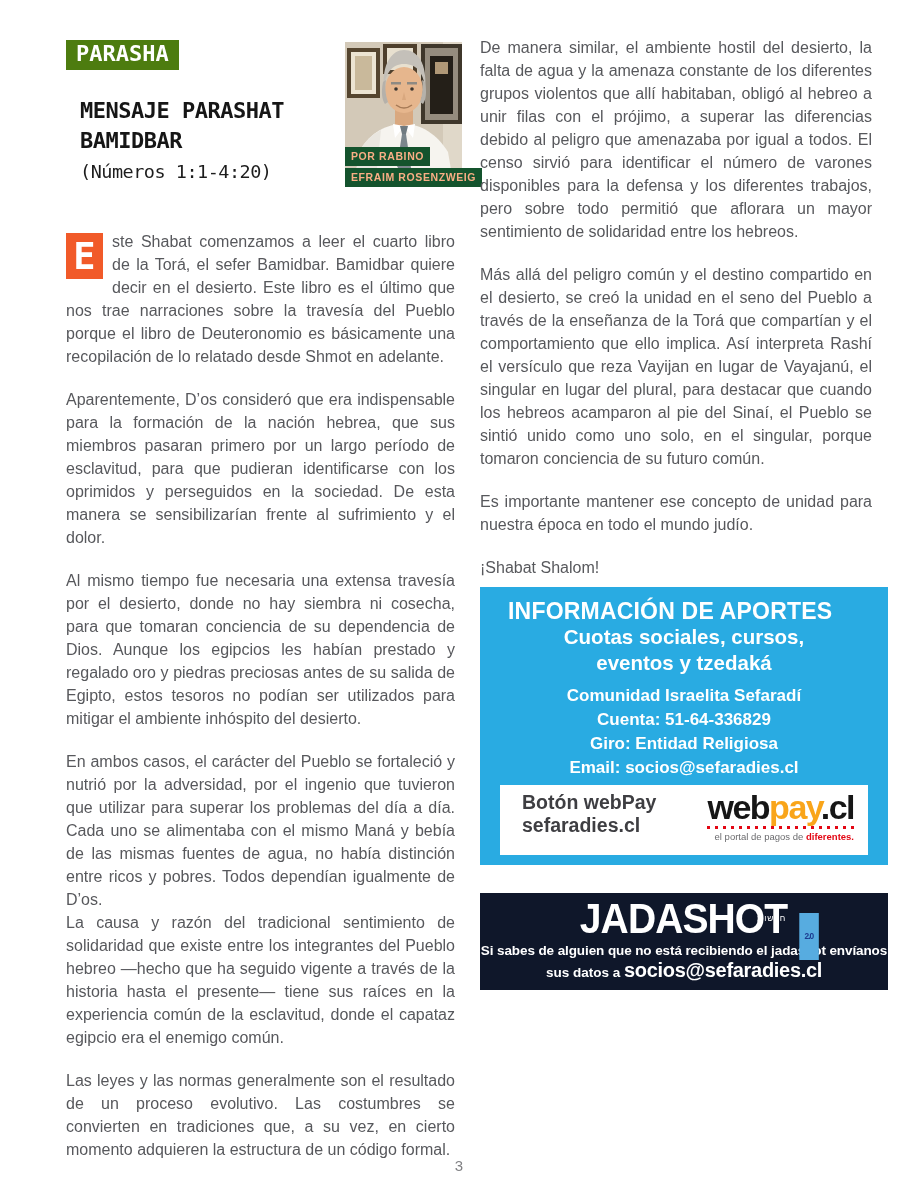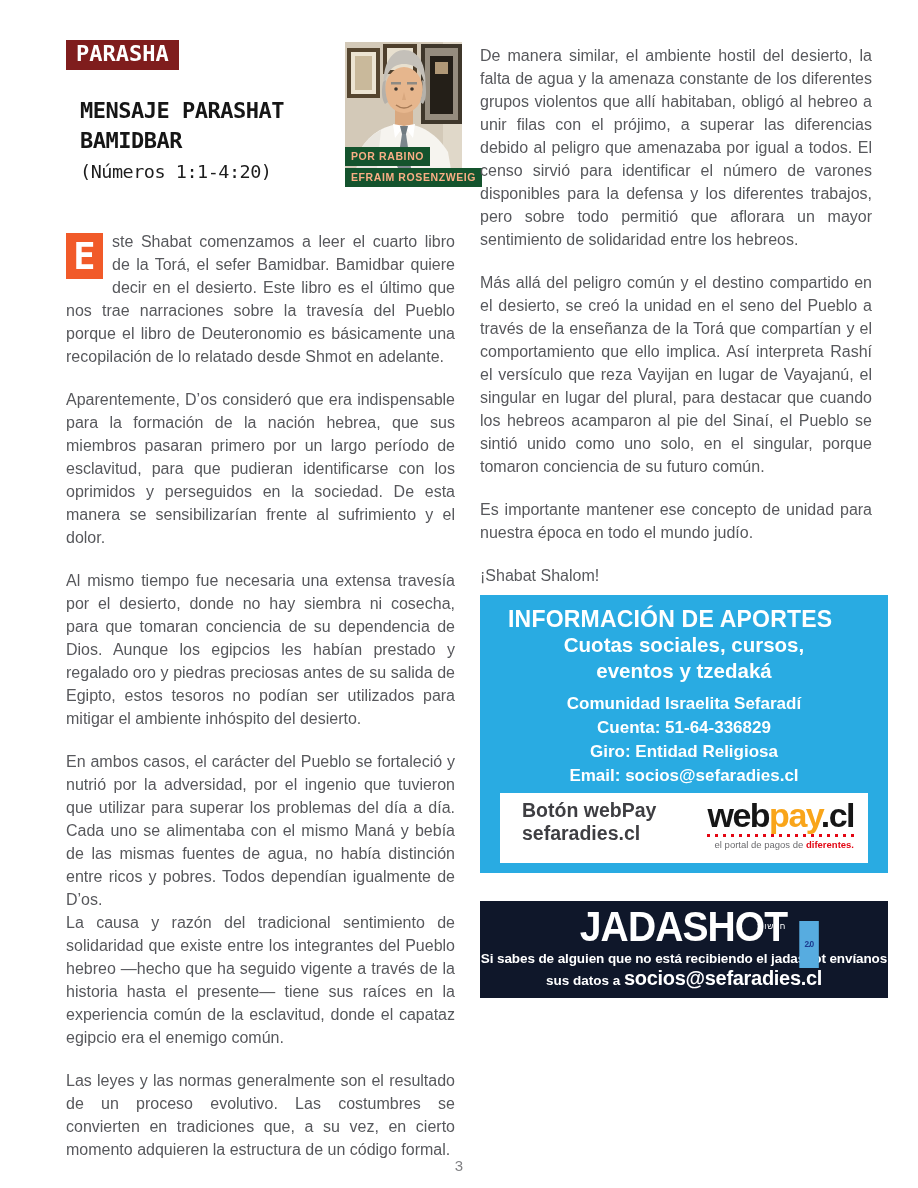--- a/index.html
+++ b/index.html
@@ -4,26 +4,26 @@
 <style>
   * { margin:0; padding:0; box-sizing:border-box; }
   html,body { background:#ffffff; }
   .page {
     position:relative; width:918px; height:1188px; margin:0 auto;
     background:#ffffff; overflow:hidden;
     font-family:"Liberation Sans", sans-serif;
   }
   
   .col-left  { position:absolute; left:66px;  top:40px; width:389px; }
-  .col-right { position:absolute; left:480px; top:44px; width:408px; }
+  .col-right { position:absolute; left:480px; top:36px; width:408px; }
 
   
   .header { position:relative; height:190px; }
   .parasha-label {
-    display:inline-block; background:#7f1d1d; color:#ffffff;
+    display:inline-block; background:#4d7c0f; color:#ffffff;
     font-family:"DejaVu Sans Mono", monospace; font-weight:bold;
     font-size:22px; line-height:22px; padding:3px 10px 5px; letter-spacing:0px;
   }
   .title {
     font-family:"DejaVu Sans Mono", monospace; font-weight:bold;
     font-size:22px; line-height:30px; color:#161616;
     margin:26px 0 0 14px; white-space:pre-line; letter-spacing:-0.5px;
   }
   .subtitle {
     font-family:"DejaVu Sans Mono", monospace; font-size:18.5px;

